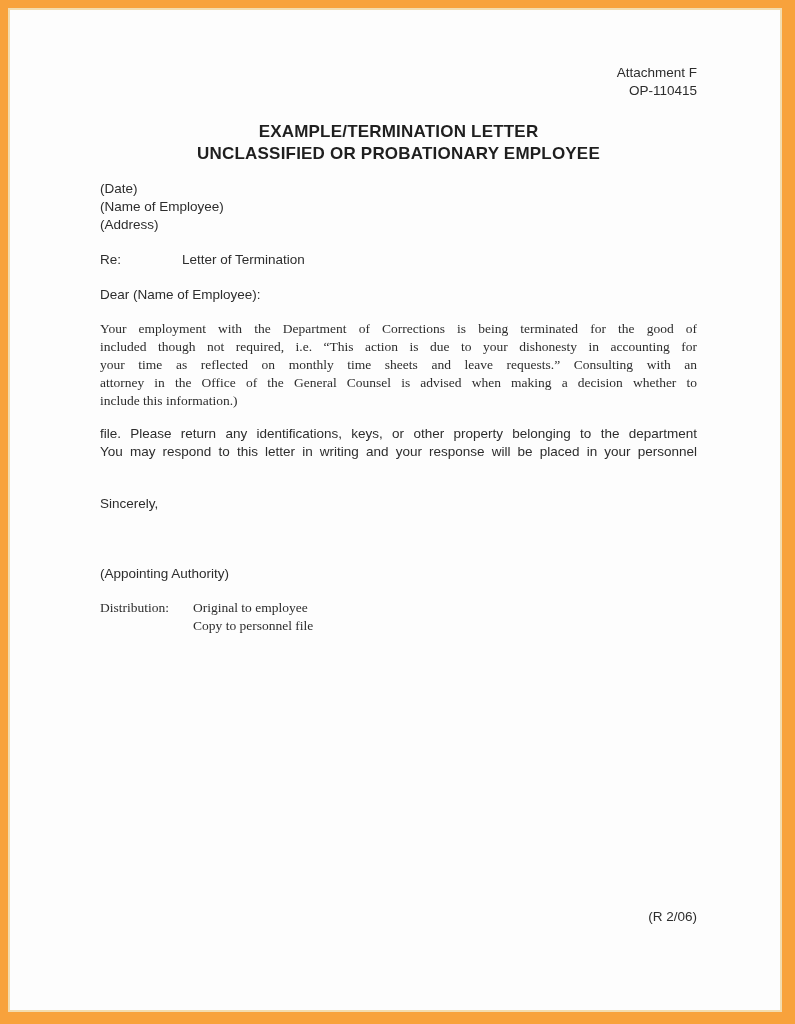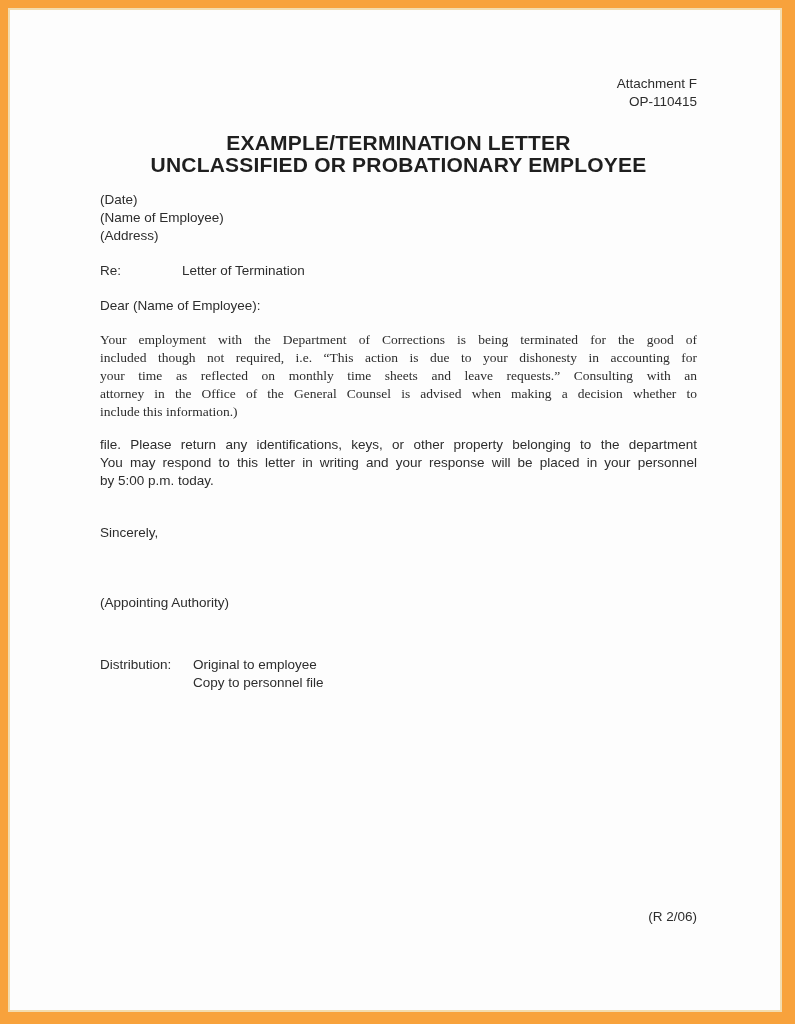--- a/index.html
+++ b/index.html
@@ -13,47 +13,47 @@
   }
   .page {
     position: absolute;
     left: 8px;
     top: 8px;
     right: 13px;
     bottom: 12px;
     background: #FDFDFD;
     box-shadow: inset 0 0 0 2px #F3DCAF;
     box-sizing: border-box;
-    padding: 11px 85px 0 92px;
+    padding: 0 85px 0 92px;
     color: #2d2d2d;
     font-size: 13.5px;
     line-height: 18px;
   }
   .doc-ref { margin-top: 56px; text-align: right; }
   .doc-title {
     margin-top: 21px;
     text-align: center;
     font-weight: bold;
-    font-size: 21px;
+    font-size: 17px;
     line-height: 22px;
     color: #1f1f1f;
     letter-spacing: 0.2px;
   }
   .address-block { margin-top: 15px; }
   .re-line { margin-top: 17px; display: flex; gap: 36px; }
   .re-label { width: 46px; flex: 0 0 46px; }
   .salutation { margin-top: 17px; }
   .para1 { margin-top: 16px; font-family: Liberation Serif, serif; }
   .para2 { margin-top: 15px; }
   .jline { text-align: justify; text-align-last: justify; }
   .jline.last-line { text-align-last: left; }
   .u { text-decoration: underline; text-underline-offset: 2px; }
   .sincerely { margin-top: 34px; }
   .signer { margin-top: 52px; }
-  .distribution { margin-top: 44px; display: flex; }
+  .distribution { margin-top: 16px; display: flex; font-family: Liberation Serif, serif; }
   .dist-label { width: 93px; flex: 0 0 93px; }
   .revision {
     position: absolute;
     top: 900px;
     right: 85px;
     text-align: right;
   }
 </style>
 </head>
 <body>
@@ -87,21 +87,20 @@
     <div class="jline">Your employment with the Department of Corrections is being terminated for the good of</div>
     <div class="jline">included though not required, i.e. “This action is due to your dishonesty in accounting for</div>
     <div class="jline">your time as reflected on monthly time sheets and leave requests.” Consulting with an</div>
     <div class="jline">attorney in the Office of the General Counsel is advised when making a decision whether to</div>
     <div class="jline last-line">include this information.)</div>
   </div>
 
   <div class="para2">
     <div class="jline">file. Please return any identifications, keys, or other property belonging to the department</div>
     <div class="jline">You may respond to this letter in writing and your response will be placed in your personnel</div>
-    <div class="jline last-line">by 5:00 p.m. today.</div>
   </div>
 
   <div class="sincerely">Sincerely,</div>
 
   <div class="signer">(Appointing Authority)</div>
 
   <div class="distribution">
     <span class="dist-label">Distribution:</span>
     <span>
       <div>Original to employee</div>

